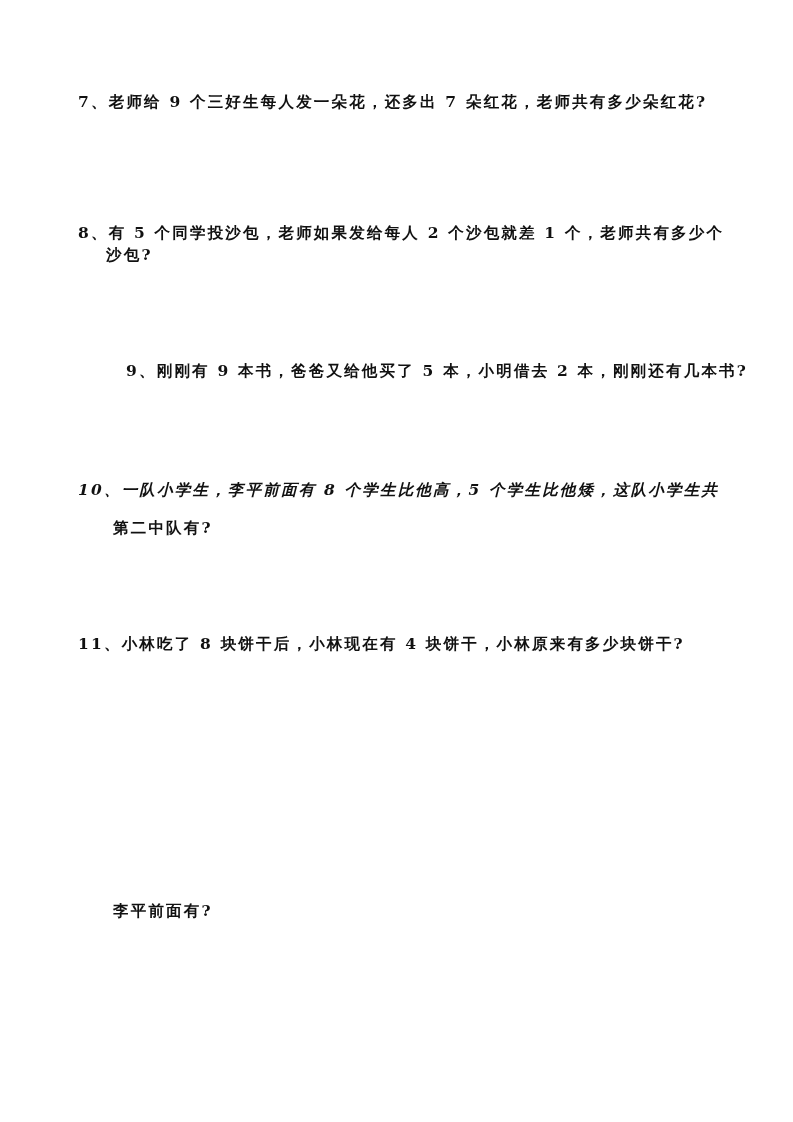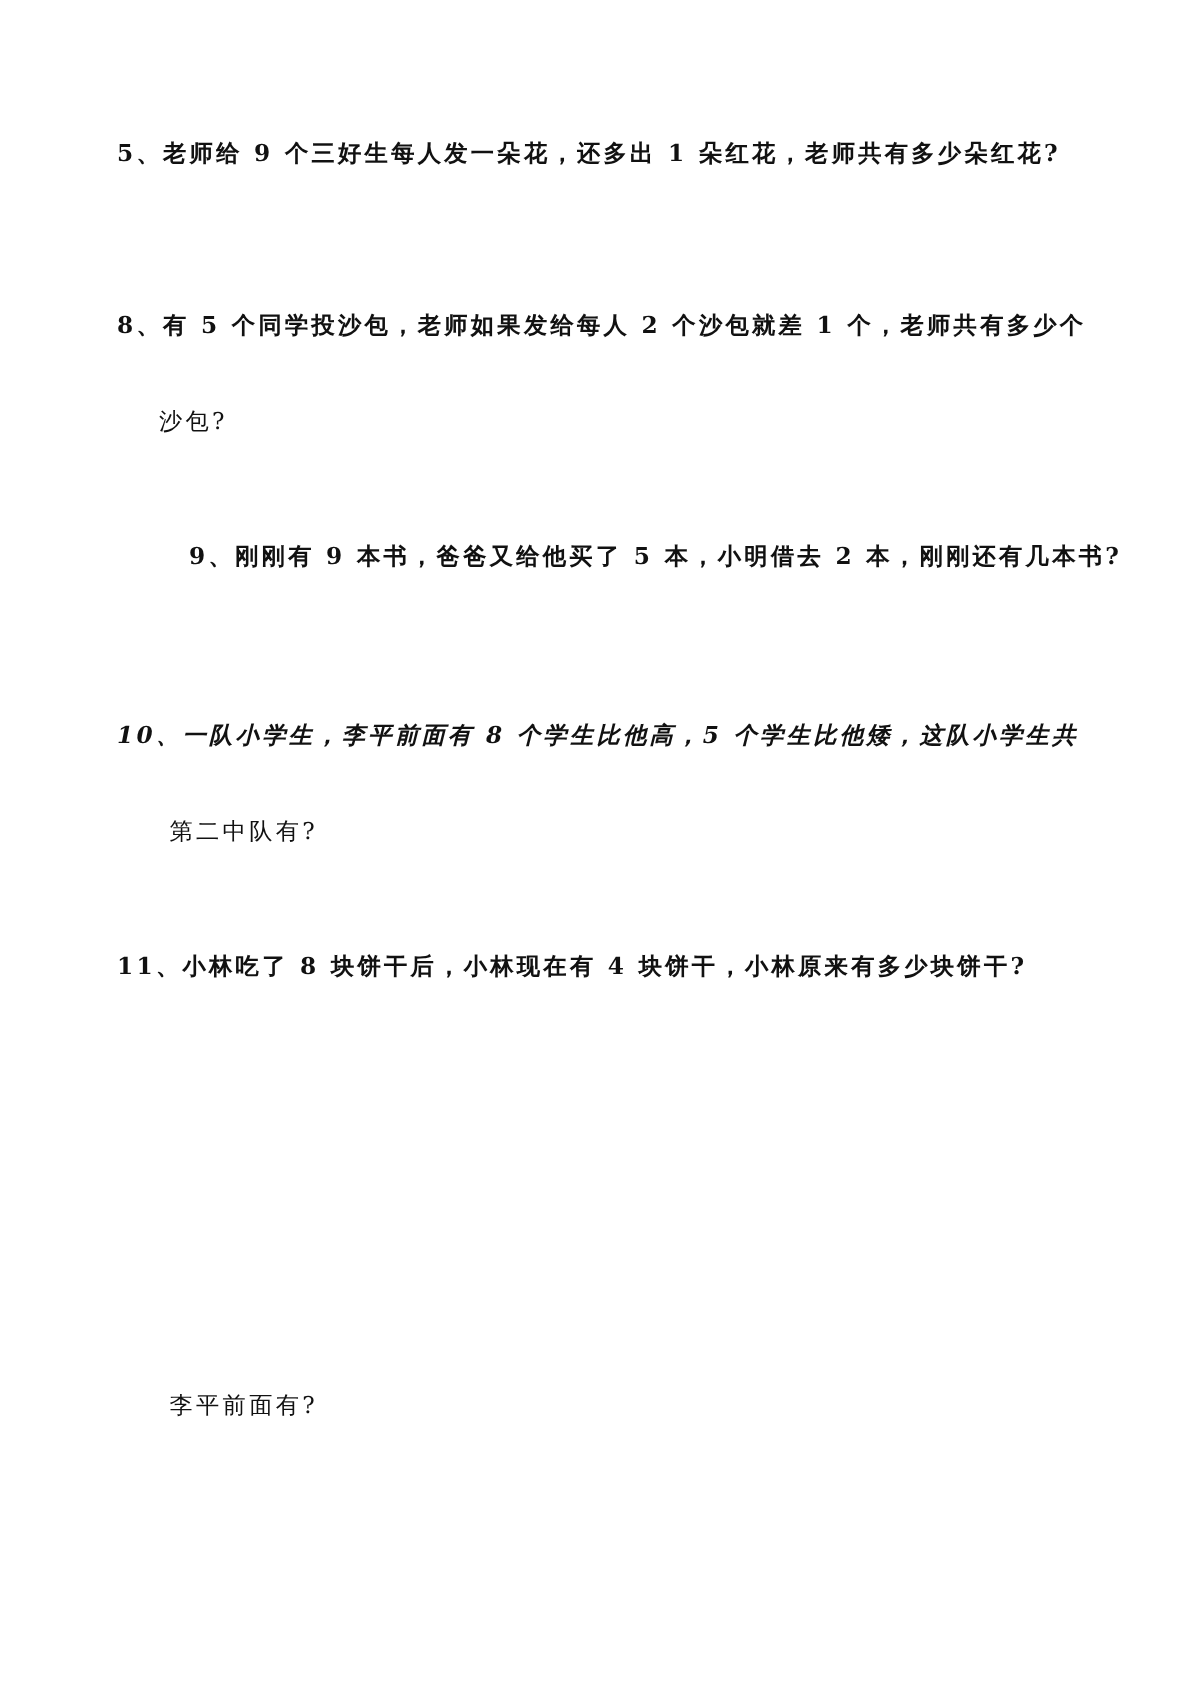--- a/index.html
+++ b/index.html
@@ -22,35 +22,34 @@
       left: 78px;
       font-size: 15.5px;
       font-weight: bold;
       letter-spacing: 2.2px;
       white-space: nowrap;
       line-height: 20px;
     }
     .q-cont {
       position: absolute;
       font-size: 15.5px;
-      font-weight: normal;
+      font-weight: bold;
       letter-spacing: 2.2px;
       white-space: nowrap;
       line-height: 20px;
-      margin-top: 26px;
     }
   </style>
 </head>
 <body>
 
 <div class="page">
 
-  <div class="q-line" style="top:92px;">5、老师给 9 个三好生每人发一朵花，还多出 1 朵红花，老师共有多少朵红花?</div>
+  <div class="q-line" style="top:92px;">7、老师给 9 个三好生每人发一朵花，还多出 7 朵红花，老师共有多少朵红花?</div>
 
-  <div class="q-line" style="top:207px;">8、有 5 个同学投沙包，老师如果发给每人 2 个沙包就差 1 个，老师共有多少个</div>
+  <div class="q-line" style="top:223px;">8、有 5 个同学投沙包，老师如果发给每人 2 个沙包就差 1 个，老师共有多少个</div>
   <div class="q-cont" style="top:245px; left:106px;">沙包?</div>
 
   <div class="q-line" style="top:361px;margin-left:48px;">9、刚刚有 9 本书，爸爸又给他买了 5 本，小明借去 2 本，刚刚还有几本书?</div>
 
   <div class="q-line" style="top:480px;font-style:italic;">10、一队小学生，李平前面有 8 个学生比他高，5 个学生比他矮，这队小学生共</div>
   <div class="q-cont" style="top:518px; left:113px;">第二中队有?</div>
 
   <div class="q-line" style="top:634px;text-align:right;">11、小林吃了 8 块饼干后，小林现在有 4 块饼干，小林原来有多少块饼干?</div>
 
 

